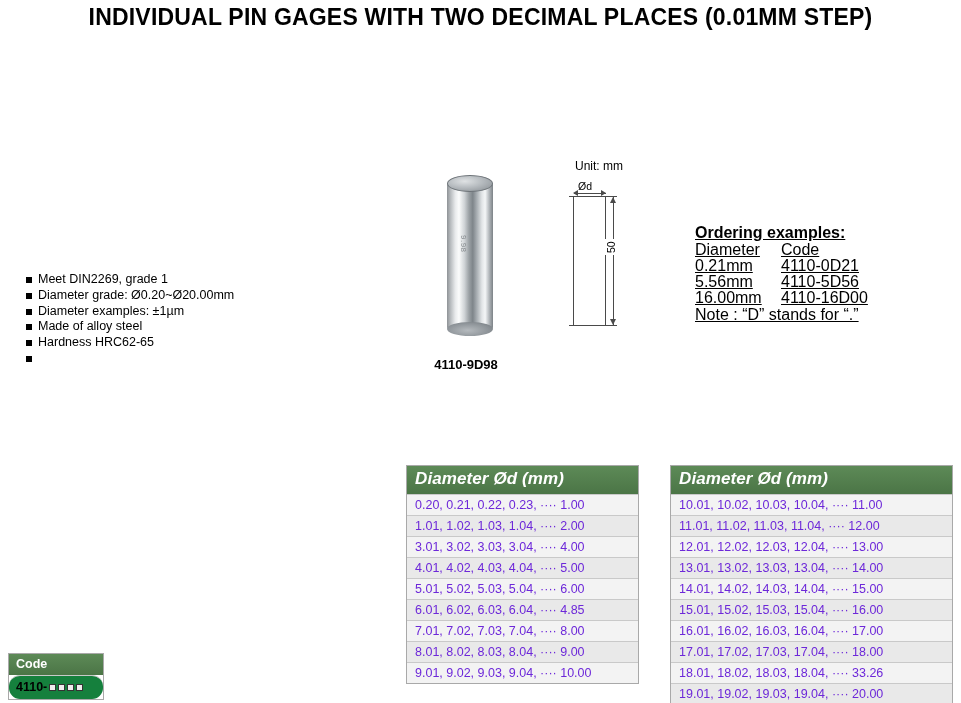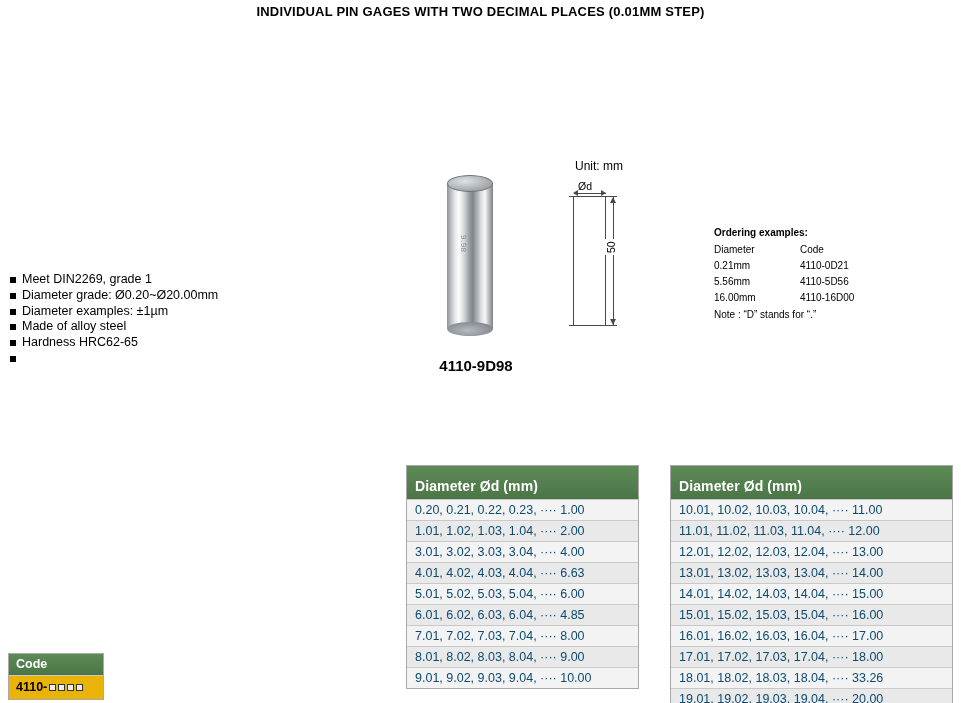--- a/index.html
+++ b/index.html
@@ -16,30 +16,30 @@
     overflow: hidden;
   }
 
   
   .page-title {
     position: absolute;
     left: 0;
     top: 4px;
     width: 961px;
     text-align: center;
-    font-size: 13px;
+    font-size: 23px;
     font-weight: bold;
     letter-spacing: 0.2px;
     color: #000;
   }
 
   
   .features {
     position: absolute;
-    left: 10px;
+    left: 26px;
     top: 272px;
     width: 330px;
   }
   .feature-row {
     display: flex;
     align-items: flex-start;
     font-size: 12.5px;
     line-height: 15.8px;
     color: #000;
   }
@@ -109,25 +109,25 @@
     font-size: 8px;
     color: #6d7276;
     transform: rotate(90deg);
     transform-origin: left top;
     letter-spacing: 0.5px;
     white-space: nowrap;
     opacity: 0.75;
   }
   .pin-code-label {
     position: absolute;
-    left: 414px;
+    left: 404px;
     top: 357px;
     width: 124px;
     text-align: center;
-    font-size: 15px;
+    font-size: 13px;
     font-weight: bold;
   }
 
   
   .unit-label {
     position: absolute;
     left: 575px;
     top: 159px;
     font-size: 12px;
   }
@@ -222,24 +222,25 @@
     left: 574px;
     top: 192.5px;
     width: 32px;
     height: 1px;
     background: #4a4a4a;
   }
 
   
   .ordering {
     position: absolute;
-    left: 714px;
+    left: 695px;
     top: 225px;
-    font-size: 10px;
+    font-size: 16px;
     line-height: 16px;
+    text-decoration: underline;
   }
   .ordering .ord-title {
     font-weight: bold;
     margin-bottom: 1px;
   }
   .ord-row { display: flex; }
   .ord-col-a { width: 86px; }
   .ord-note { margin-top: 1px; }
 
   
@@ -249,30 +250,31 @@
     box-sizing: border-box;
   }
   .table.left  { left: 406px; top: 465px; width: 233px; }
   .table.right { left: 670px; top: 465px; width: 283px; }
 
   .tbl-head {
     background: #4f7a4a;
     background: linear-gradient(to bottom, #5d8a57 0%, #4b7546 100%);
     color: #ffffff;
     font-weight: bold;
-    font-size: 14px;
-    padding: 12px 8px 5px 8px;
+    font-size: 17px;
+    padding: 3px 8px 5px 8px;
     letter-spacing: 0.1px;
+    font-style: italic;
   }
   .tbl-row {
     font-size: 12.5px;
     padding: 3px 8px 3px 8px;
     border-top: 1px solid #c9c9c9;
     background: #f0f0f0;
-    color: #0c4a6e;
+    color: #6d28d9;
   }
   .tbl-row:nth-child(odd) { background: #e9e9e9; }
   .tbl-row:nth-child(even) { background: #f3f3f3; }
 
   
   .code-box {
     position: absolute;
     left: 8px;
     top: 653px;
     width: 96px;
@@ -280,28 +282,29 @@
     box-sizing: border-box;
   }
   .code-head {
     background: linear-gradient(to bottom, #5d8a57 0%, #4b7546 100%);
     color: #fff;
     font-weight: bold;
     font-size: 12.5px;
     padding: 3px 7px 4px 7px;
   }
   .code-val {
-    background: #eab308;
+    background: #15803d;
     font-weight: bold;
     font-size: 12.5px;
     padding: 4px 7px 5px 7px;
     border-top: 1px solid #c9c9c9;
     display: flex;
     align-items: center;
     gap: 2px;
+    border-radius: 11px;
   }
   .sq {
     display: inline-block;
     width: 7px;
     height: 7px;
     border: 1px solid #333;
     box-sizing: border-box;
     background: #ededed;
   }
 </style>
@@ -376,21 +379,21 @@
     <span>4110-16D00</span>
   </div>
   <div class="ord-note">Note : “D”  stands for “.”</div>
 </div>
 
 <div class="table left">
   <div class="tbl-head">Diameter Ød (mm)</div>
   <div class="tbl-row">0.20, 0.21, 0.22, 0.23, ···· 1.00</div>
   <div class="tbl-row">1.01, 1.02, 1.03, 1.04, ···· 2.00</div>
   <div class="tbl-row">3.01, 3.02, 3.03, 3.04, ···· 4.00</div>
-  <div class="tbl-row">4.01, 4.02, 4.03, 4.04, ···· 6.63</div>
+  <div class="tbl-row">4.01, 4.02, 4.03, 4.04, ···· 5.00</div>
   <div class="tbl-row">5.01, 5.02, 5.03, 5.04, ···· 6.00</div>
   <div class="tbl-row">6.01, 6.02, 6.03, 6.04, ···· 4.85</div>
   <div class="tbl-row">7.01, 7.02, 7.03, 7.04, ···· 8.00</div>
   <div class="tbl-row">8.01, 8.02, 8.03, 8.04, ···· 9.00</div>
   <div class="tbl-row">9.01, 9.02, 9.03, 9.04, ···· 10.00</div>
 </div>
 
 <div class="table right">
   <div class="tbl-head">Diameter Ød (mm)</div>
   <div class="tbl-row">10.01, 10.02, 10.03, 10.04, ···· 11.00</div>

